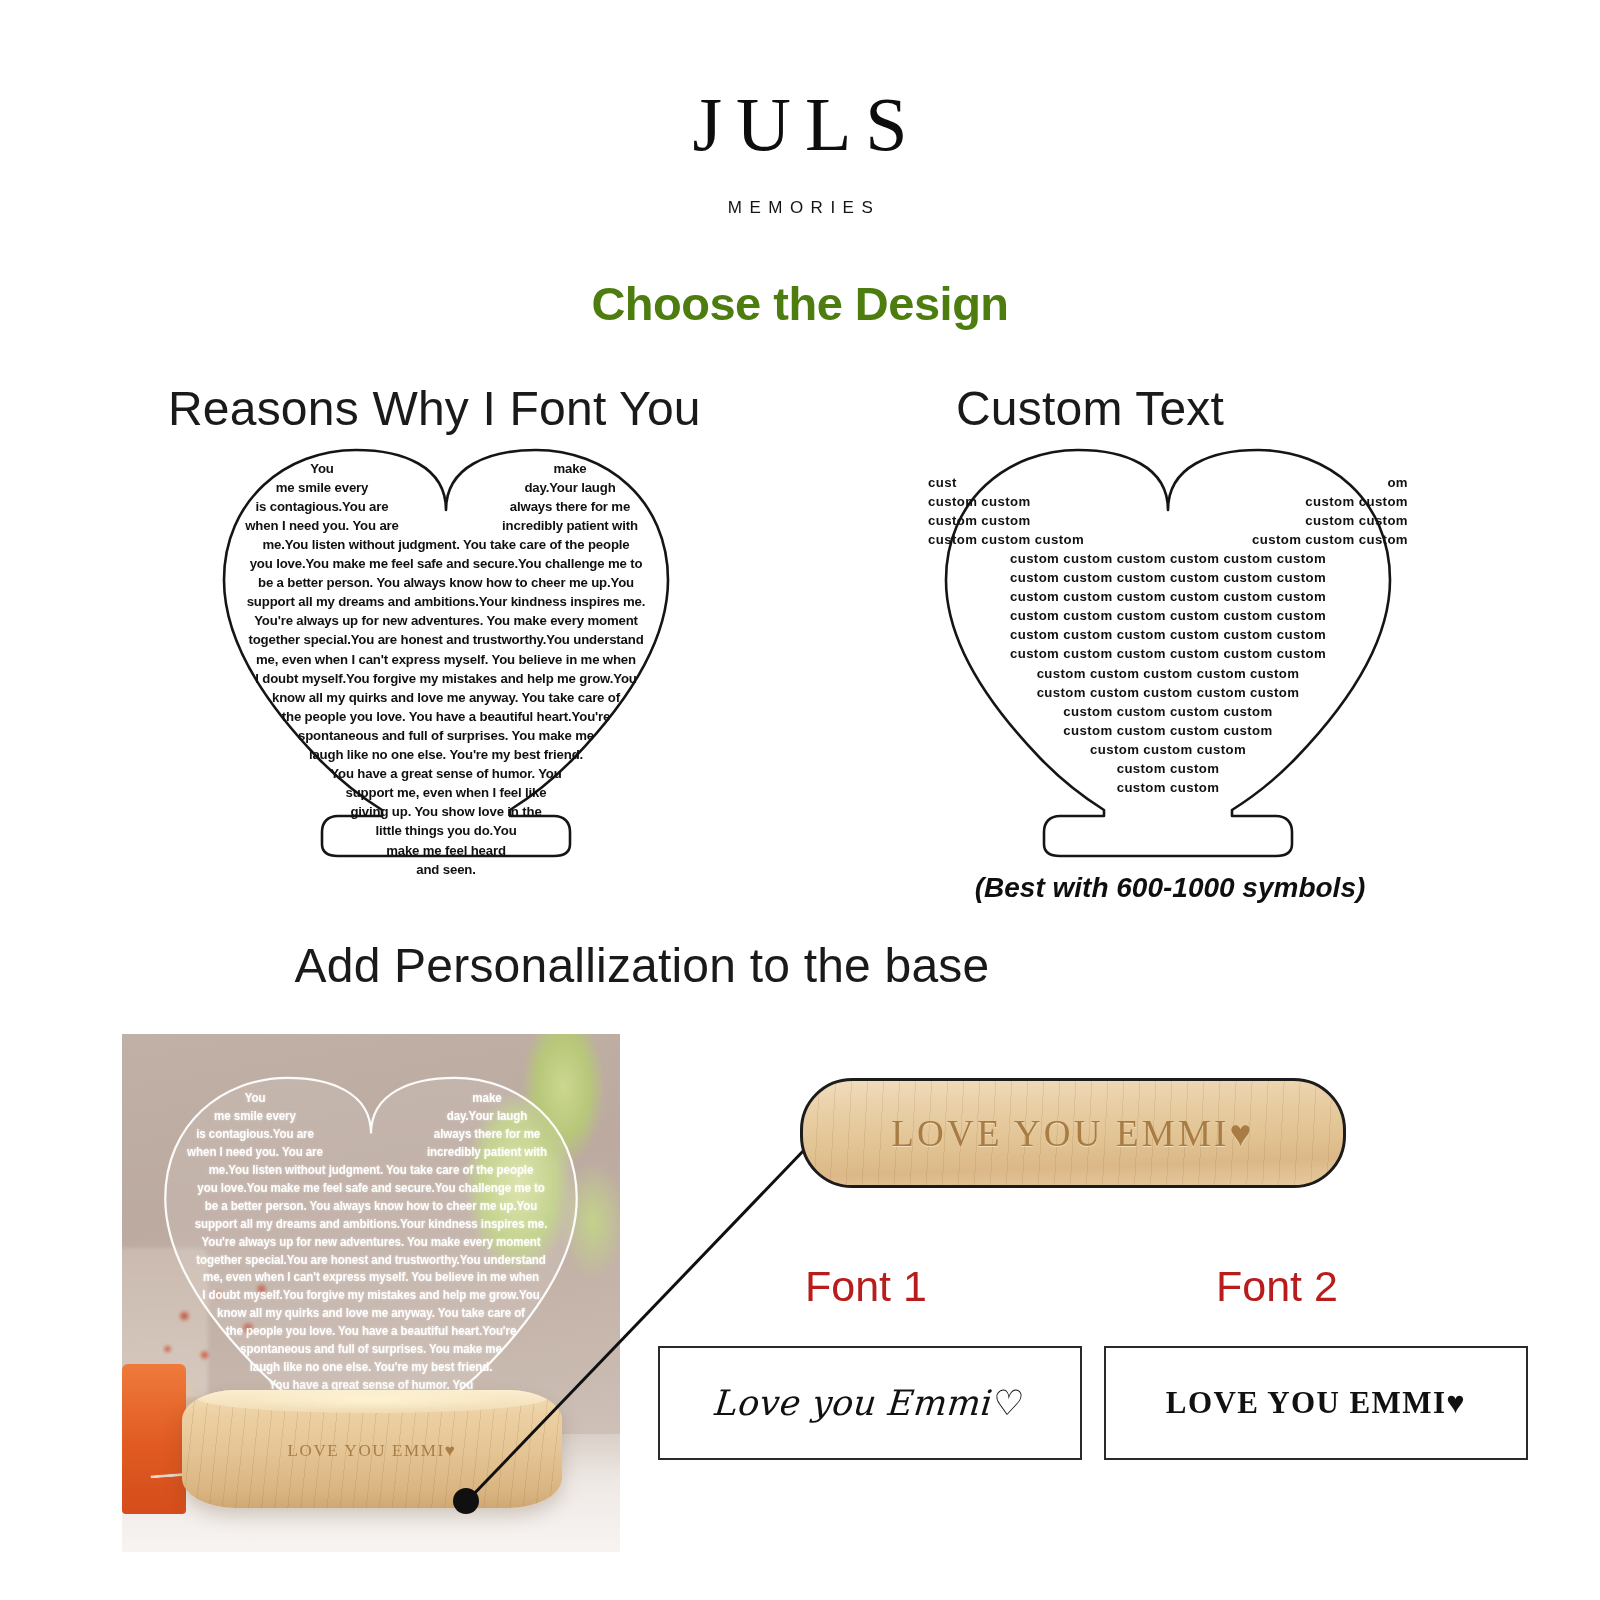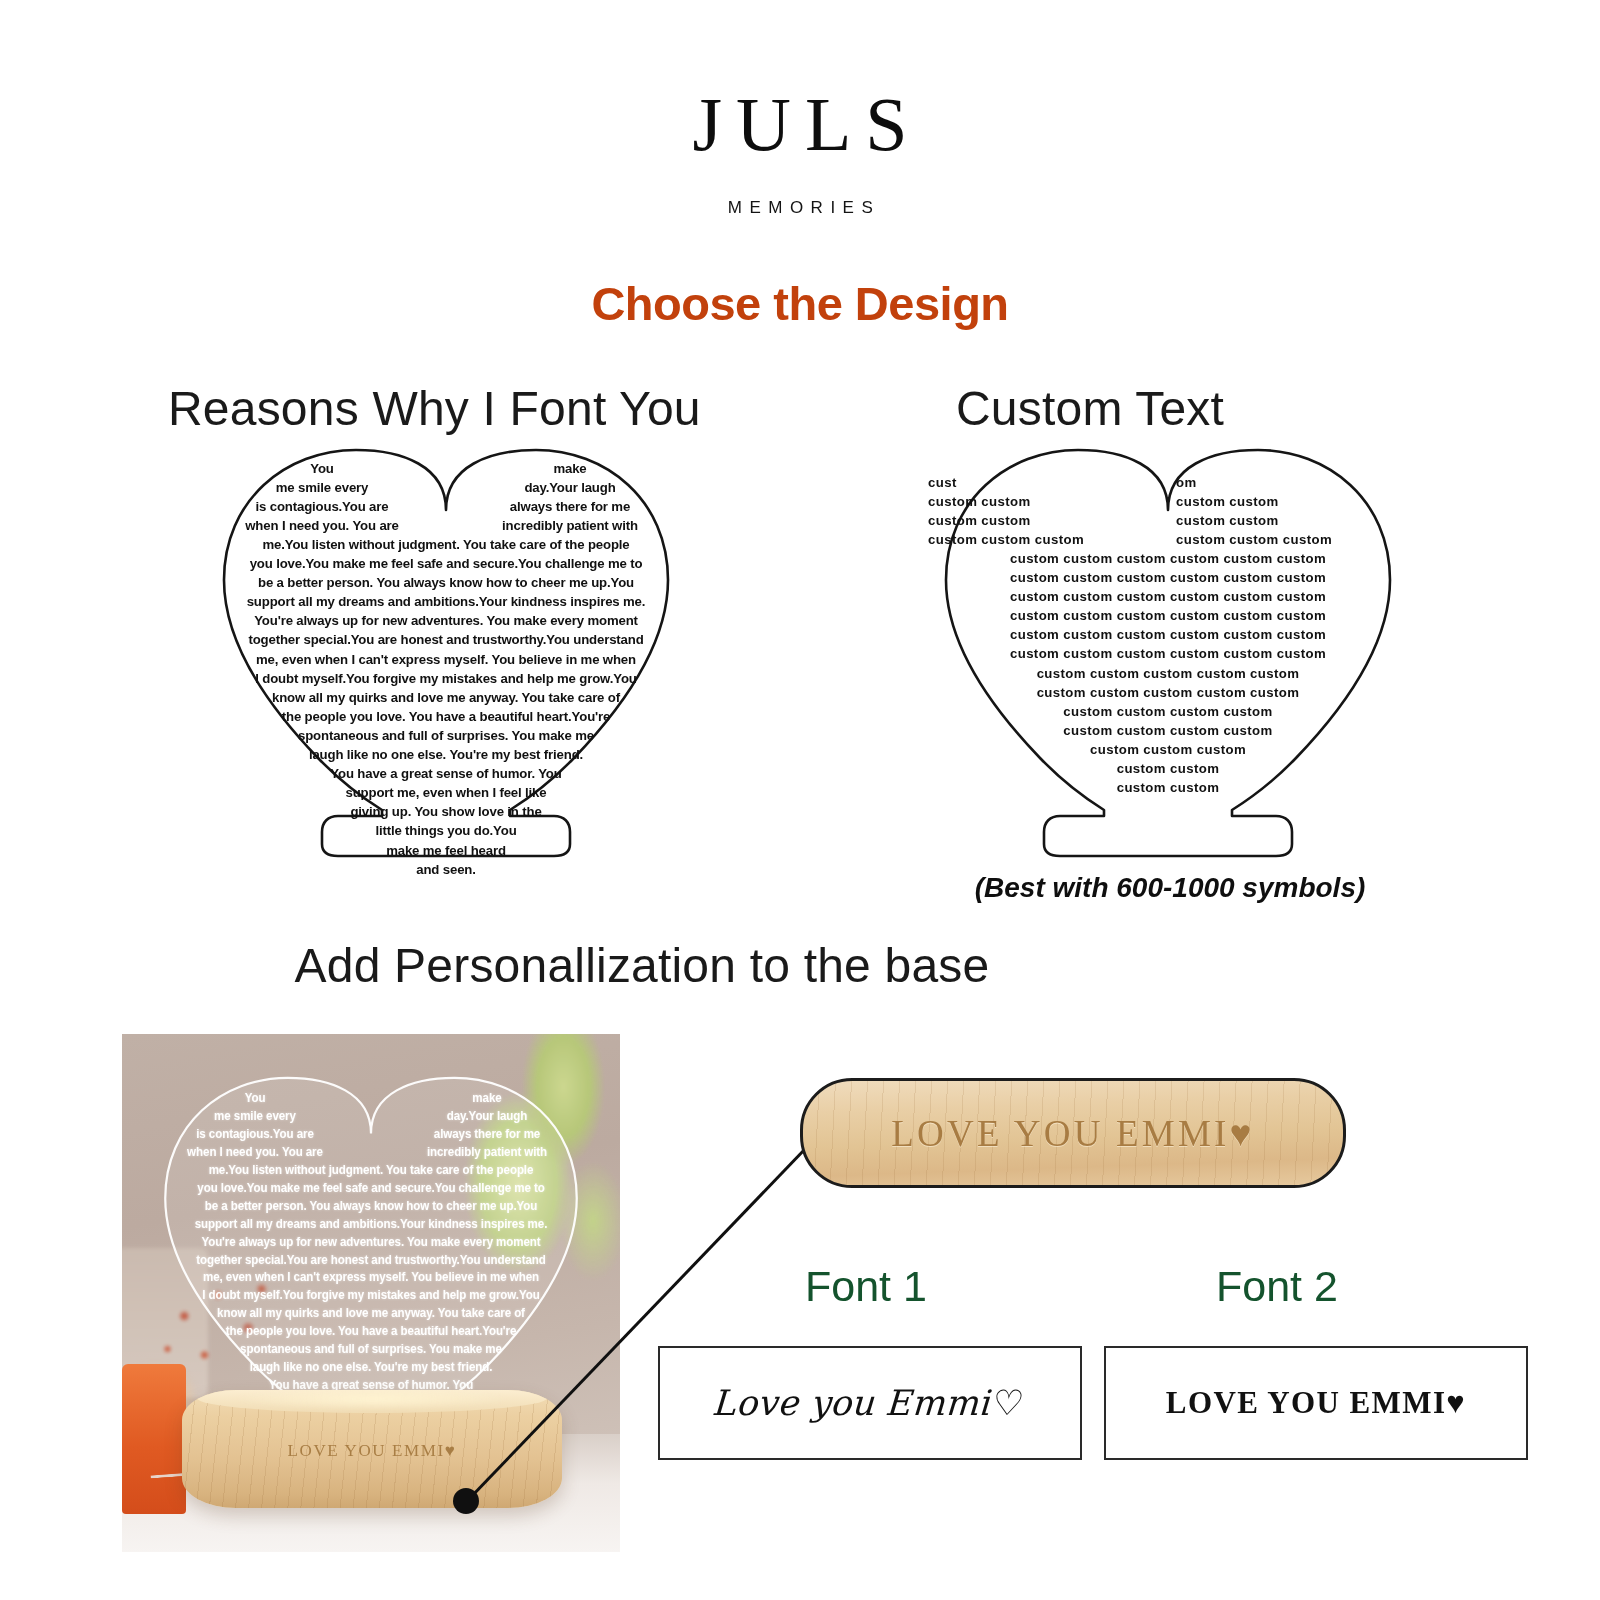--- a/index.html
+++ b/index.html
@@ -19,21 +19,21 @@
   }
   .logo-sub{
     font-family:"Liberation Sans", sans-serif;
     font-size:17px;font-weight:400;letter-spacing:7.5px;
     color:#141414;margin-top:36px;padding-left:8px;
   }
 
   
   .h-main{
     position:absolute;left:0;top:276px;width:1600px;text-align:center;
-    font-size:47px;font-weight:700;letter-spacing:-0.5px;color:#c2410c;
+    font-size:47px;font-weight:700;letter-spacing:-0.5px;color:#4d7c0f;
   }
   .h-col{
     position:absolute;top:381px;
     font-size:48px;font-weight:300;color:#1a1a1a;
     letter-spacing:0.2px;white-space:nowrap;
   }
   .h-col.left{left:168px;}
   .h-col.right{left:956px;}
 
   .h-personal{
@@ -166,21 +166,21 @@
     position:absolute;left:0;top:0;width:100%;height:100%;
     display:flex;align-items:center;justify-content:center;
     font-family:"Liberation Serif", serif;
     font-size:37px;letter-spacing:3.2px;color:#a87c43;
     text-shadow:0 1px 0 rgba(255,245,225,.55);
   }
 
   
   .font-label{
     position:absolute;top:1262px;
-    font-size:43px;font-weight:300;color:#14532d;white-space:nowrap;
+    font-size:43px;font-weight:300;color:#b91c1c;white-space:nowrap;
   }
   .font-label.f1{left:805px;}
   .font-label.f2{left:1216px;}
   .font-box{
     position:absolute;top:1346px;height:110px;
     border:2px solid #2a2a2a;background:#fff;
     display:flex;align-items:center;justify-content:center;
   }
   .font-box.f1{left:658px;width:420px;}
   .font-box.f2{left:1104px;width:420px;}
@@ -292,21 +292,21 @@
                C462 52 400 2 330 2
                C284 2 240 18 240 62 Z" fill="#ffffff" stroke="#151515" stroke-width="2.6" stroke-linejoin="round"></path>
     </svg>
     <div class="heart-text">
       <div style="position:absolute;left:0;top:25px;width:232px;text-align:left;">
         <span class="ln sp">cust</span>
         <span class="ln sp">custom custom</span>
         <span class="ln sp">custom    custom</span>
         <span class="ln sp">custom custom custom</span>
       </div>
-      <div style="position:absolute;left:248px;top:25px;width:232px;text-align:left;">
+      <div style="position:absolute;left:248px;top:25px;width:232px;text-align:right;">
         <span class="ln sp">om</span>
         <span class="ln sp">custom  custom</span>
         <span class="ln sp">custom  custom</span>
         <span class="ln sp">custom custom  custom</span>
       </div>
       <div style="position:absolute;left:0;top:101px;width:480px;">
         <span class="ln sp">custom  custom  custom  custom  custom  custom</span>
         <span class="ln sp">custom  custom  custom  custom  custom  custom</span>
         <span class="ln sp">custom  custom  custom  custom  custom  custom</span>
         <span class="ln sp">custom custom custom custom custom custom</span>

